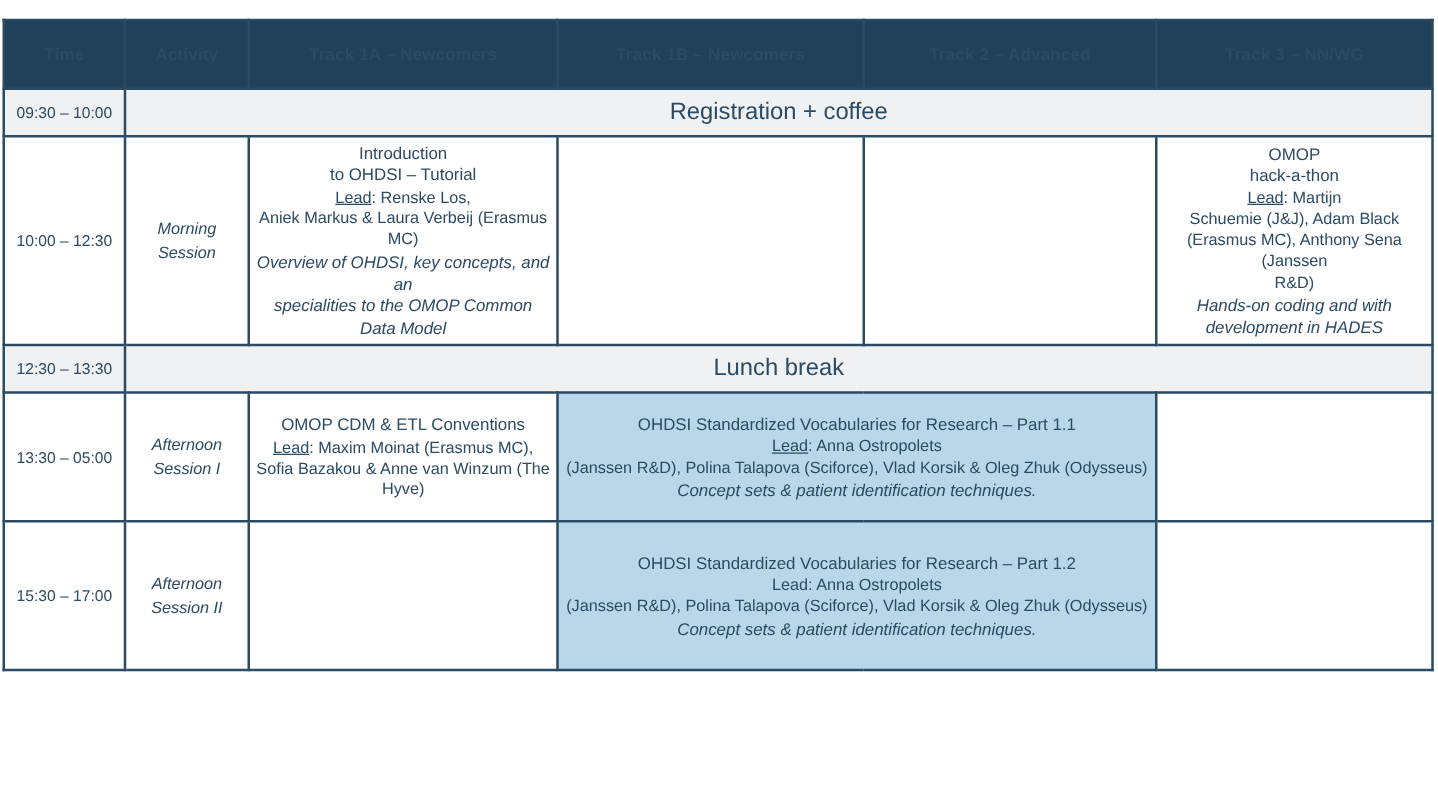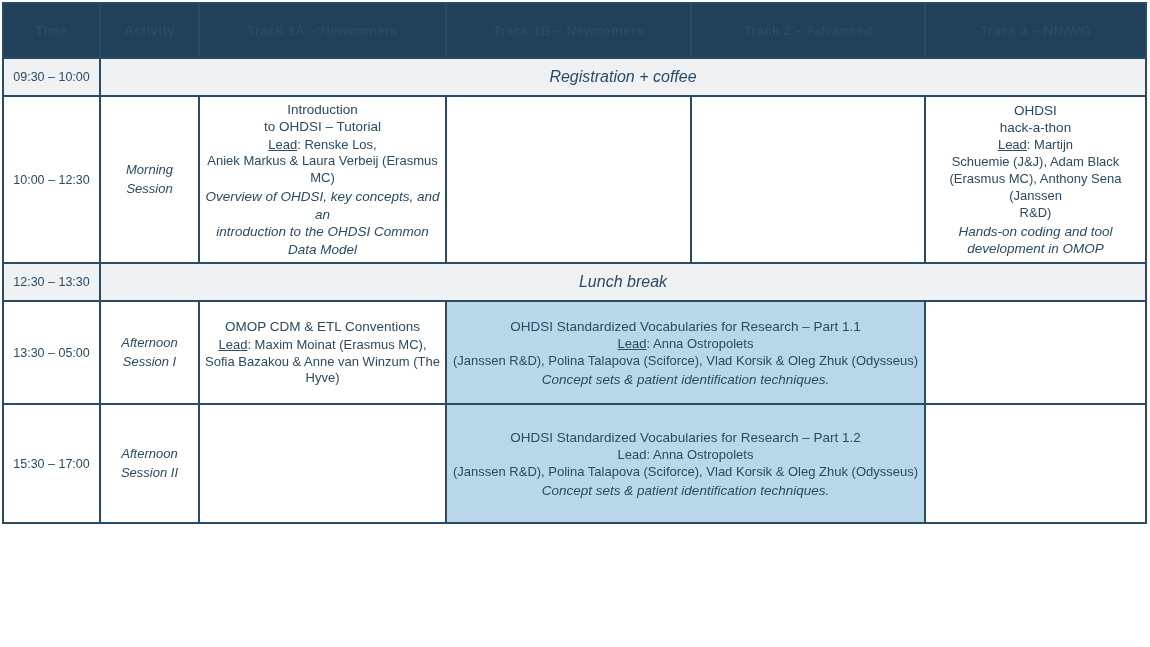--- a/index.html
+++ b/index.html
@@ -14,21 +14,21 @@
     color: #2b4a63;
     overflow: hidden;
   }
 
   .sheet {
     position: relative;
     width: 1150px;
     height: 647px;
     background: #ffffff;
     box-sizing: border-box;
-    padding: 2px 5px 12px 2px;
+    padding: 15px 5px 12px 2px;
   }
 
   table.schedule {
     width: 1143px;
     border-collapse: collapse;
     table-layout: fixed;
     border: 2px solid #2b4a63;
   }
 
   table.schedule td,
@@ -74,22 +74,21 @@
     background: #ffffff;
     font-style: italic;
   }
 
   .break-row td {
     background: #f0f1f2;
     height: 38px;
   }
   .break-row .time-cell { background: #f0f1f2; }
   .break-text {
-    font-style: italic;
-    font-size: 16px;
+    font-size: 19px;
   }
 
   .optional-row td {
     background: #fbeeee;
     height: 54px;
   }
   .optional-row .time-cell { background: #fbeeee; }
   .optional-text {
     font-style: italic;
     font-size: 13.5px;
@@ -167,31 +166,31 @@
       <tr class="r-morning">
         <td class="time-cell">10:00 – 12:30</td>
         <td class="activity-cell nowrap-pre">Morning
 Session</td>
         <td class="session-cell">
           <span class="s-title nowrap-pre">Introduction
 to OHDSI – Tutorial</span>
           <span class="s-lead nowrap-pre"><span class="lead-label">Lead</span><span>: </span><span>Renske Los,
 Aniek Markus &amp; Laura Verbeij (Erasmus MC)</span></span>
           <span class="s-desc nowrap-pre">Overview of OHDSI, key concepts, and an
-introduction to the OHDSI Common Data Model</span>
+specialities to the OMOP Common Data Model</span>
         </td>
         <td class="session-cell empty"></td>
         <td class="session-cell empty"></td>
         <td class="session-cell">
-          <span class="s-title nowrap-pre">OHDSI
+          <span class="s-title nowrap-pre">OMOP
 hack-a-thon</span>
           <span class="s-lead nowrap-pre"><span class="lead-label">Lead</span><span>: </span><span>Martijn
 Schuemie (J&amp;J), Adam Black (Erasmus MC), Anthony Sena (Janssen
 R&amp;D)</span></span>
-          <span class="s-desc nowrap-pre">Hands-on coding and tool development in OMOP</span>
+          <span class="s-desc nowrap-pre">Hands-on coding and with development in HADES</span>
         </td>
       </tr>
 
       <tr class="break-row">
         <td class="time-cell">12:30 – 13:30</td>
         <td colspan="5" class="break-text">Lunch break</td>
       </tr>
 
       <tr class="r-aft1">
         <td class="time-cell">13:30 – 05:00</td>

